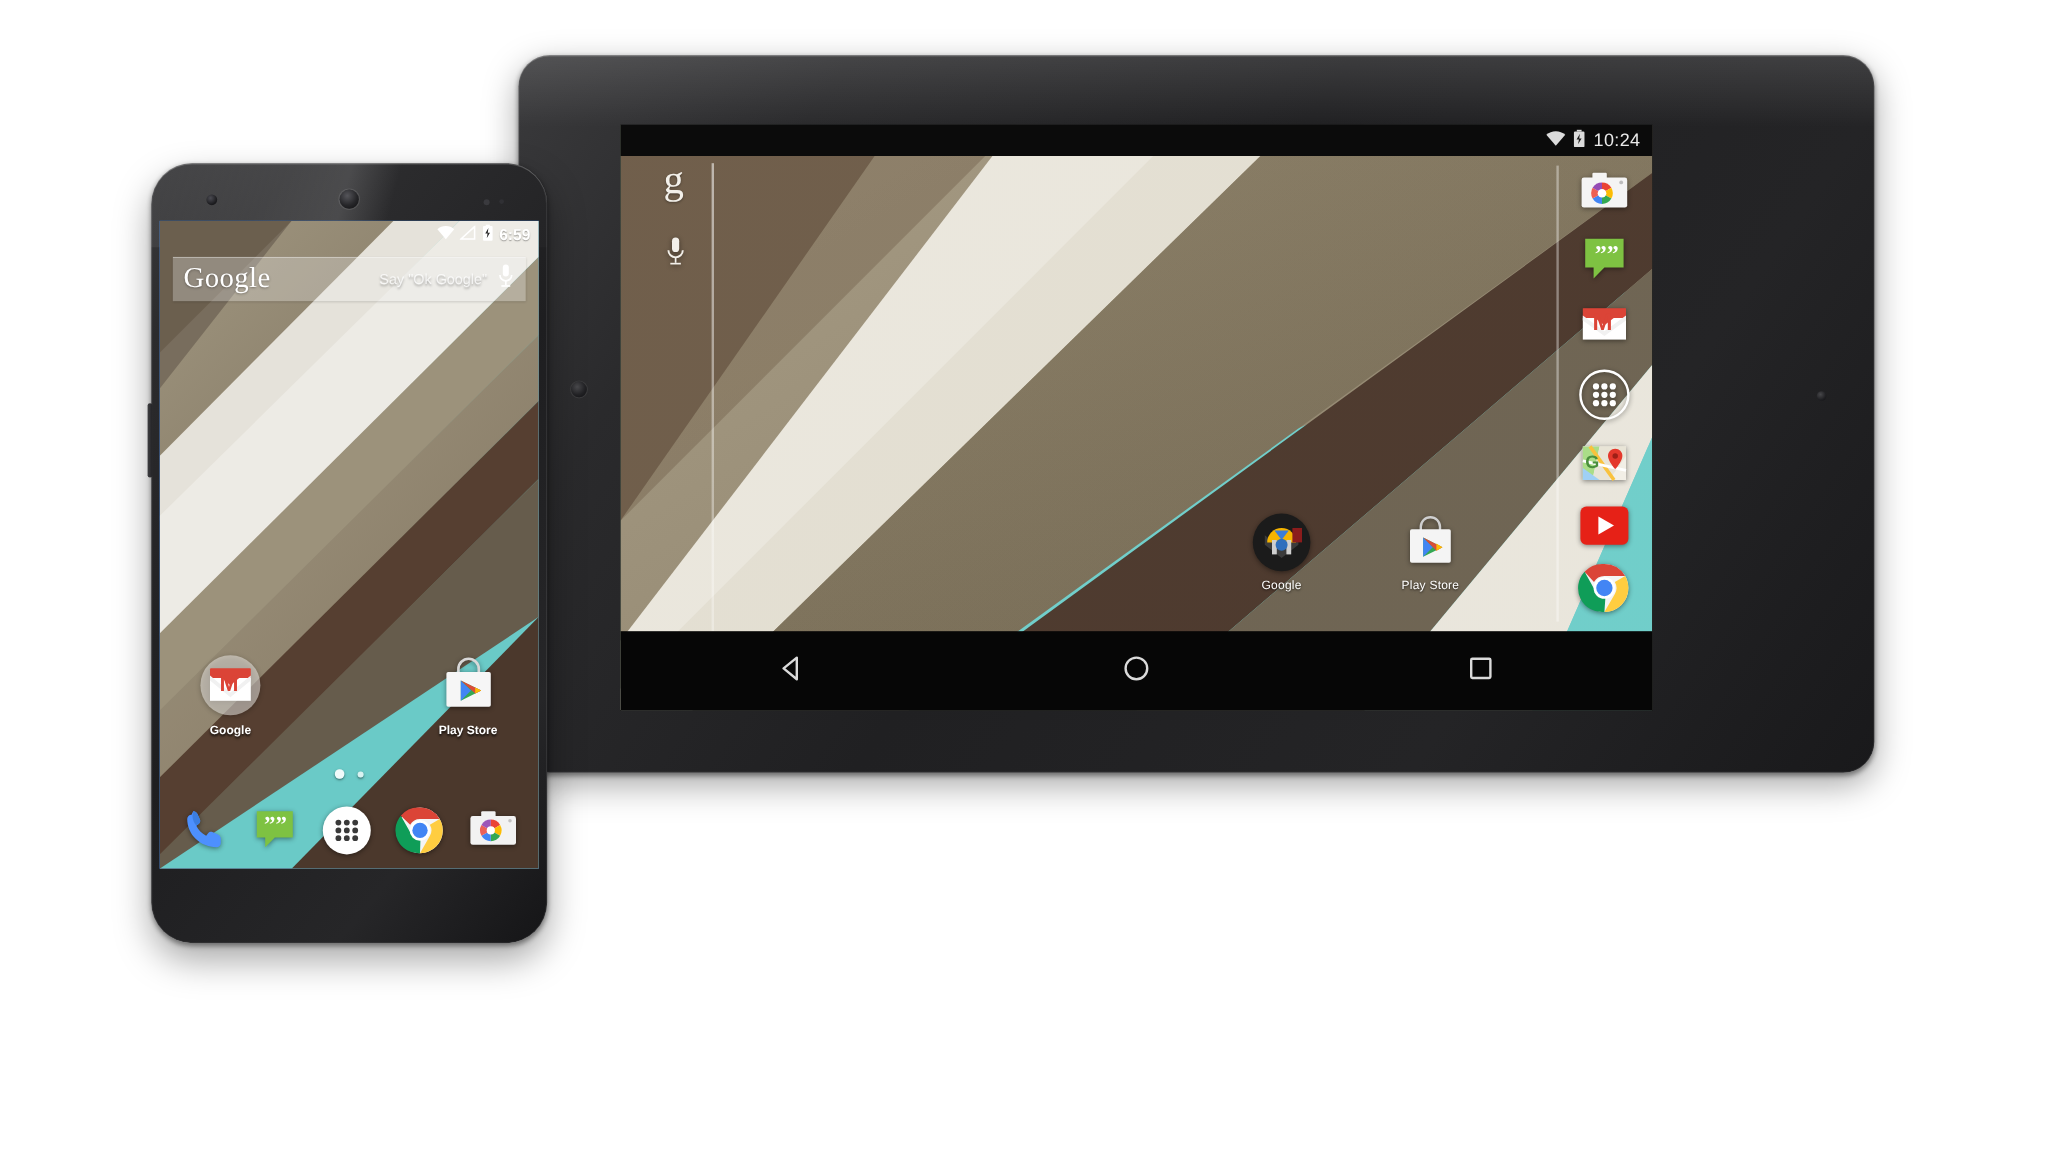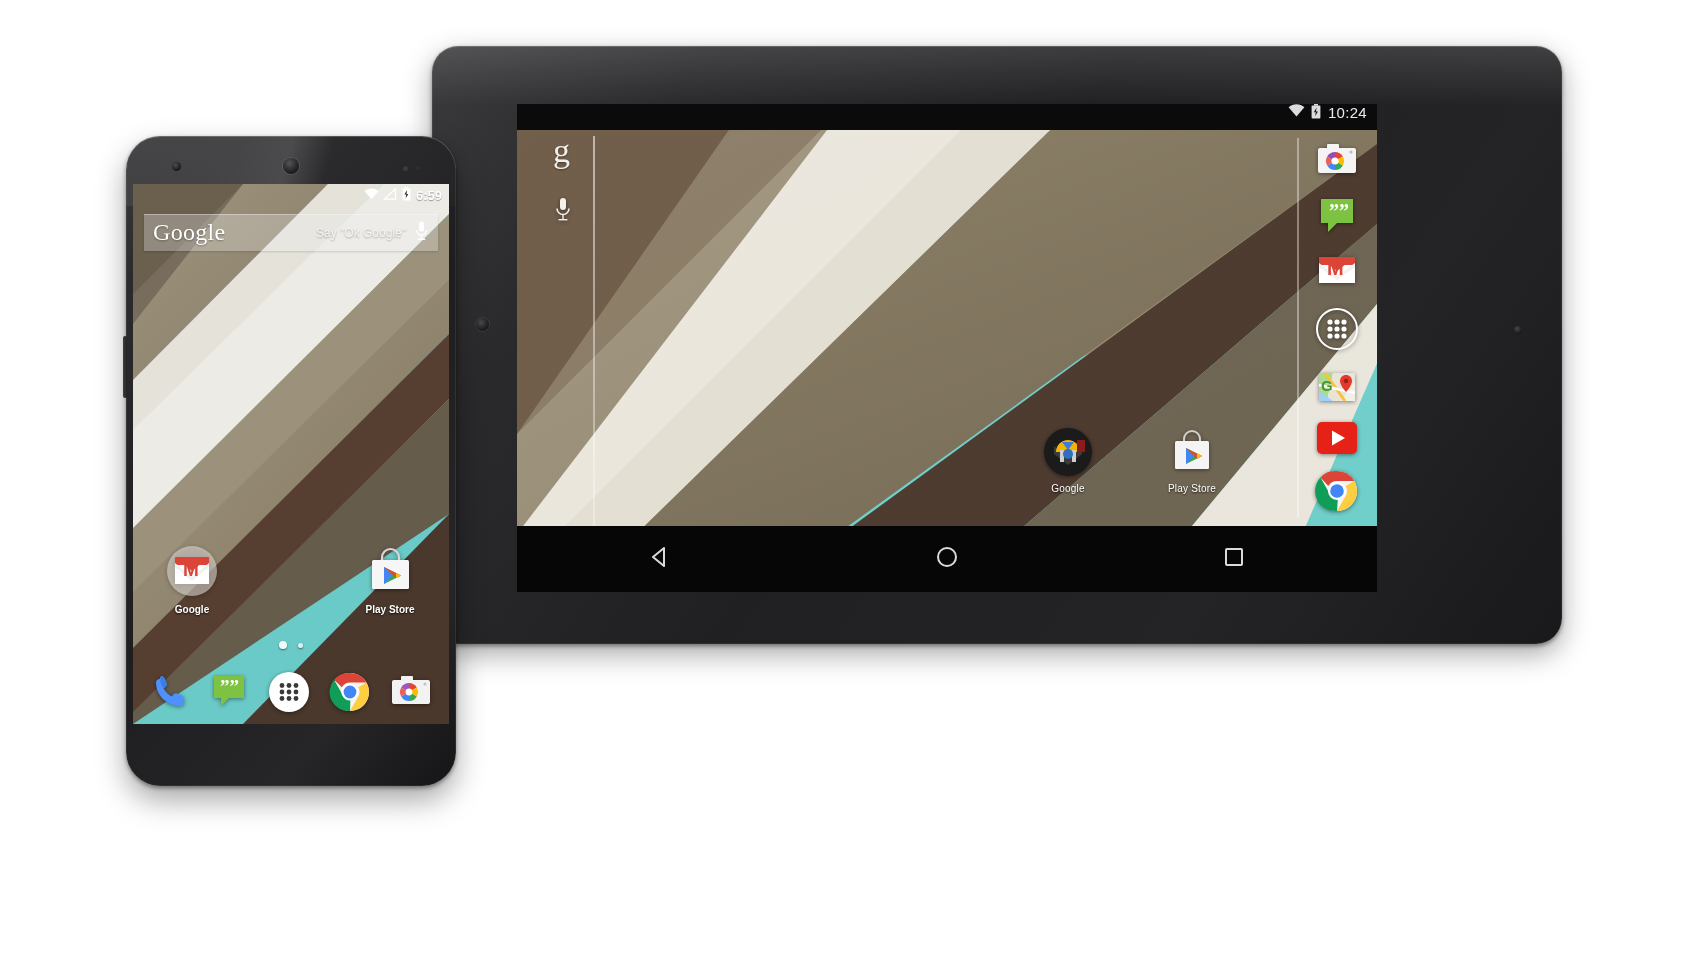--- a/index.html
+++ b/index.html
@@ -38,21 +38,21 @@
     position:absolute;left:85px;top:58px;width:860px;height:488px;
     background:#000;overflow:hidden;
   }
   .t-cam{position:absolute;left:44px;top:272px;width:13px;height:13px;border-radius:50%;
         background:radial-gradient(circle at 38% 34%,#4a4a4d 0%,#232326 55%,#101012 100%);
         box-shadow:0 0 0 1px rgba(255,255,255,.07);}
   .t-cam2{position:absolute;right:40px;top:280px;width:8px;height:8px;border-radius:50%;
         background:radial-gradient(circle at 38% 34%,#47474a 0%,#202023 60%,#0e0e10 100%);}
 
   .t-status{position:absolute;left:0;top:0;width:100%;height:26px;background:#0b0b0b;
-            display:flex;justify-content:flex-end;padding-right:10px;box-sizing:border-box;
+            display:flex;align-items:center;justify-content:flex-end;padding-right:10px;box-sizing:border-box;
             color:#e9e9e9;font-size:14px;z-index:6;}
   .t-status .t-time{margin-left:7px;letter-spacing:.3px;font-size:15px;}
 
   .t-content{position:absolute;left:0;top:26px;width:100%;height:396px;overflow:hidden;}
   .t-nav{position:absolute;left:0;bottom:0;width:100%;height:66px;background:#060606;
          display:flex;align-items:center;justify-content:space-around;z-index:6;}
 
   .t-leftbar{position:absolute;left:36px;top:4px;width:46px;height:380px;z-index:3;}
   .t-g{font-family:"Liberation Serif", serif;font-size:34px;color:#f3f0ea;line-height:1;
        text-shadow:0 1px 2px rgba(0,0,0,.4);}

